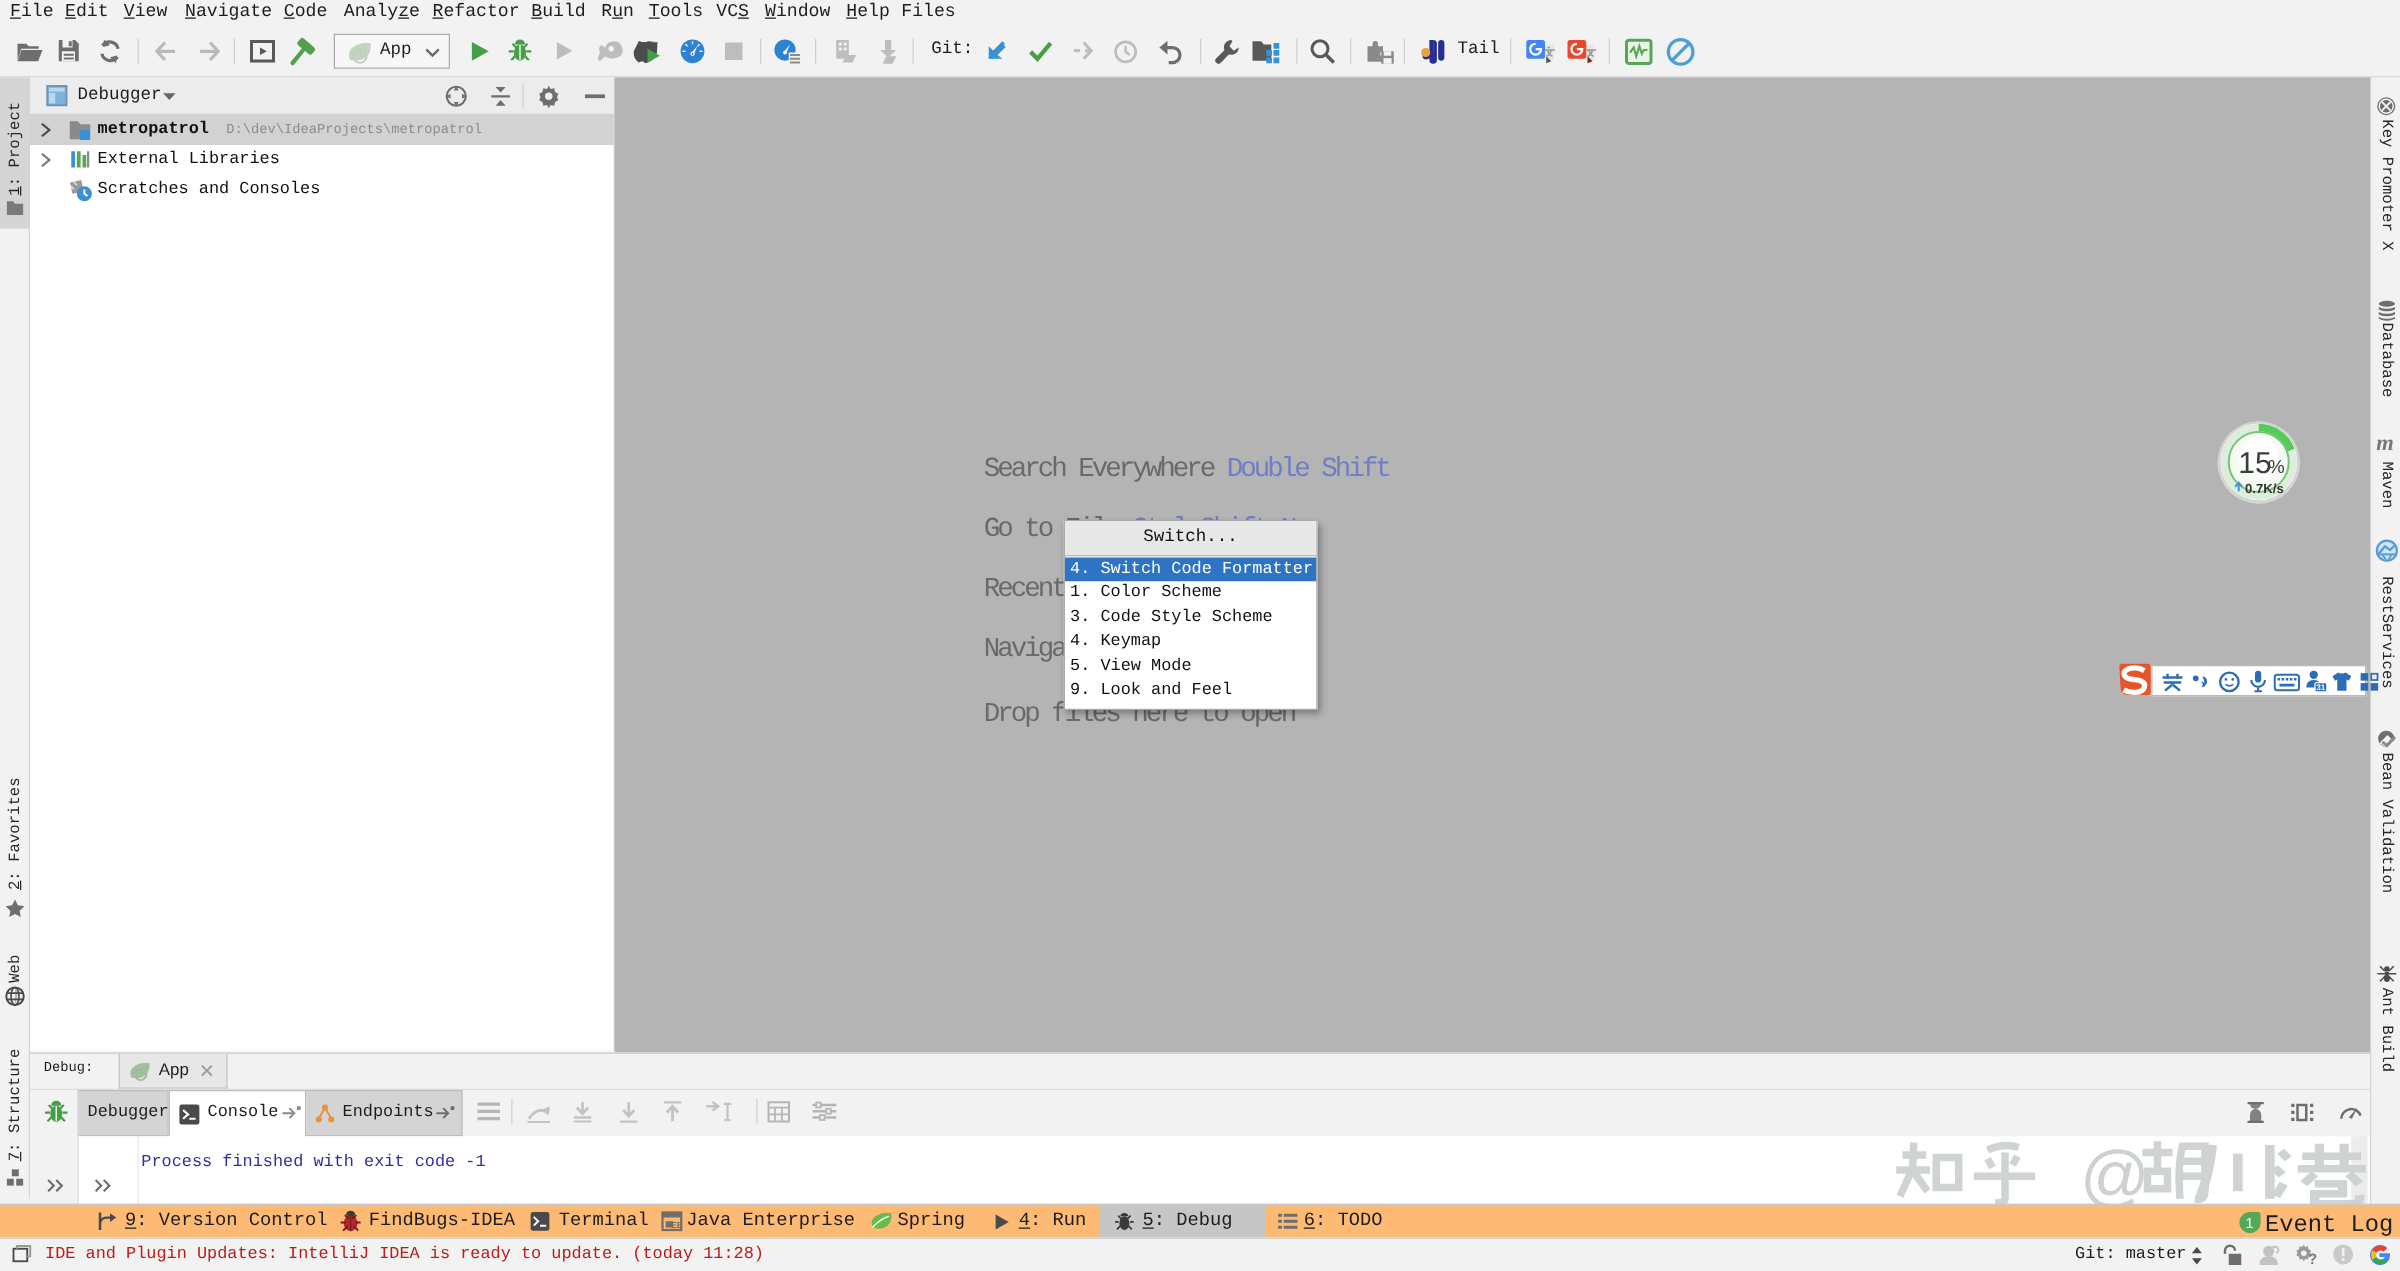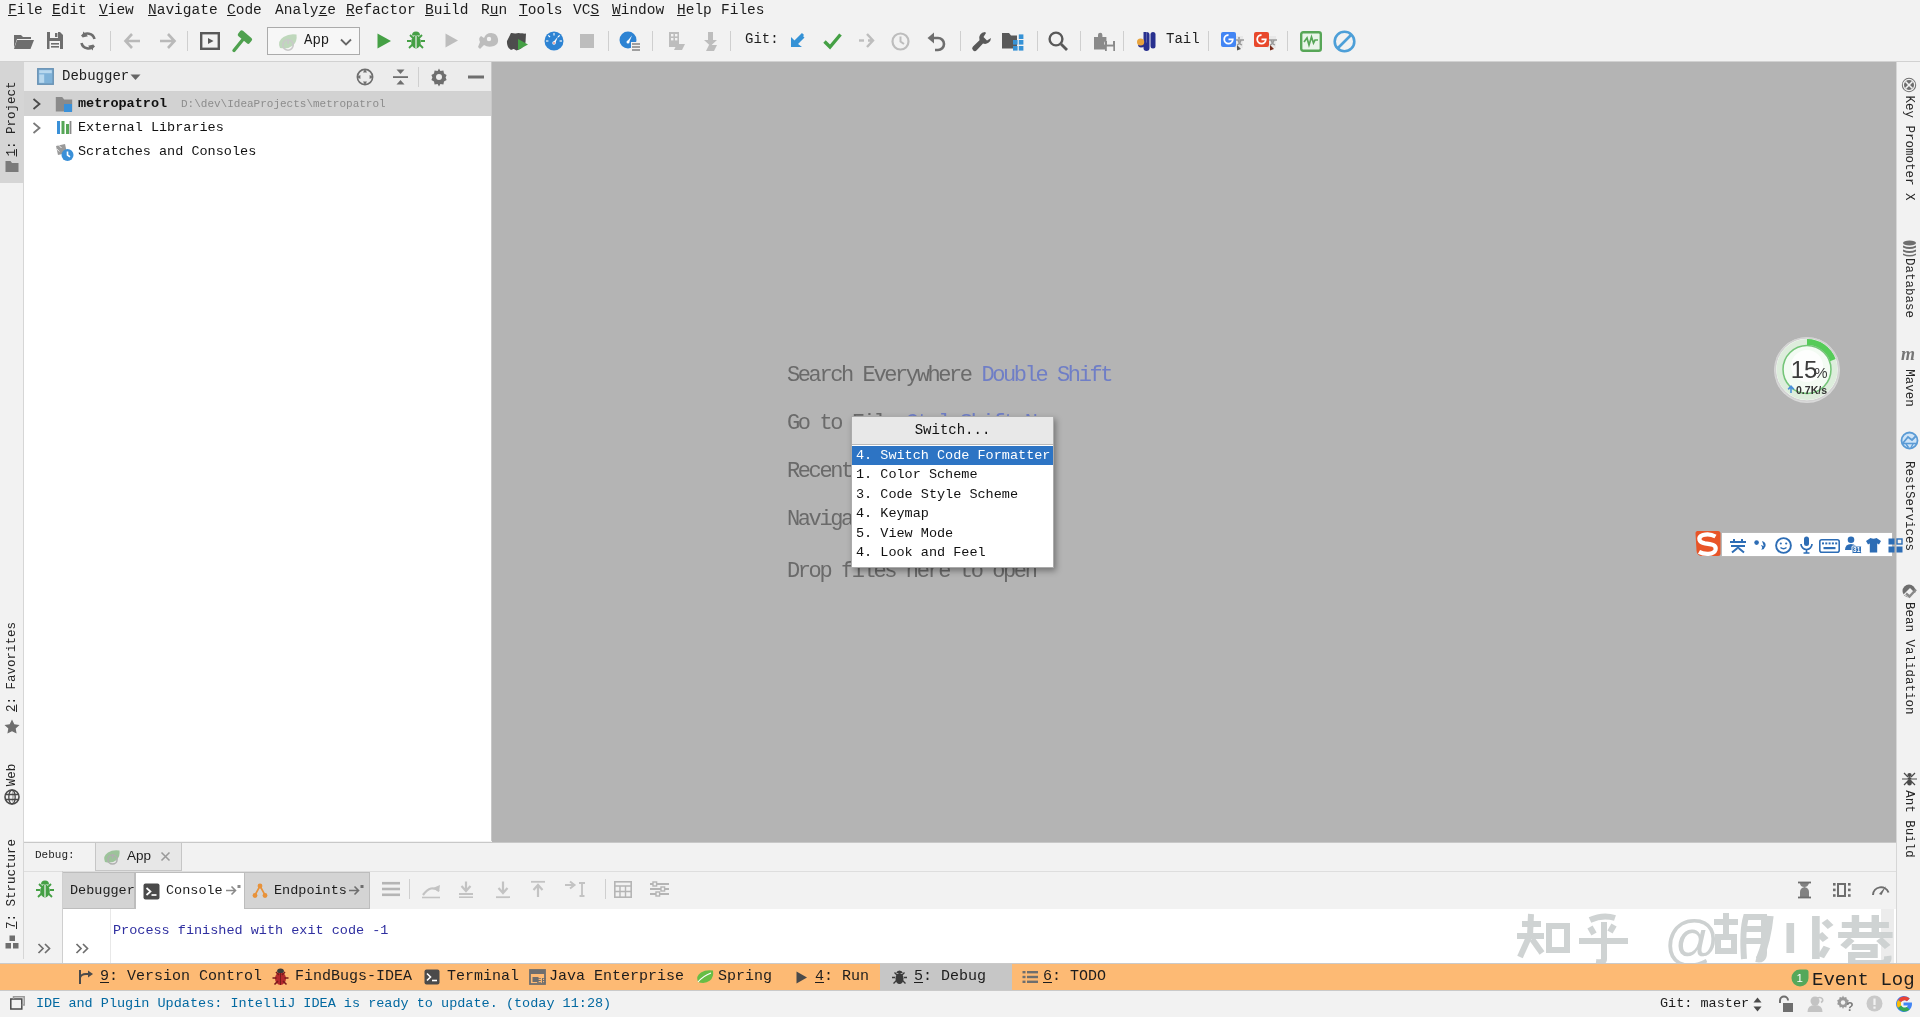--- a/index.html
+++ b/index.html
@@ -387,21 +387,21 @@
       <text x="38.5" y="61" font-size="10.5" fill="#333" text-anchor="middle" font-family="Liberation Sans, sans-serif" font-weight="bold">0.7K/s</text>
     </svg>
 
     <div class="abs" style="left:359px;top:354px;width:203px;height:152px;background:#FFF;border:1px solid #ABABAB;box-shadow:2px 3px 6px rgba(0,0,0,0.35);">
       <div class="abs" style="left:0;top:0;width:201px;height:28px;background:#E8E8E8;border-bottom:1px solid #B9B9B9;text-align:center;font-size:14px;line-height:27px;color:#111;">Switch...</div>
       <div class="pi" style="top:29px;background:#2D74C4;color:#FFF;">4. Switch Code Formatter</div>
       <div class="pi" style="top:48.4px;">1. Color Scheme</div>
       <div class="pi" style="top:67.8px;">3. Code Style Scheme</div>
       <div class="pi" style="top:87.2px;">4. Keymap</div>
       <div class="pi" style="top:106.6px;">5. View Mode</div>
-      <div class="pi" style="top:126px;">4. Look and Feel</div>
+      <div class="pi" style="top:126px;">9. Look and Feel</div>
     </div>
 
   </div>
 
   <div class="abs" id="rstripe" style="left:1896px;top:62px;width:24px;height:901px;background:#F2F2F2;border-left:1px solid #D6D6D6;">
 
     <svg style="left:4px;top:15px" width="16" height="16" viewBox="0 0 16 16">
       <circle cx="8" cy="8" r="7.2" fill="#6E6E6E"></circle>
       <circle cx="8" cy="8" r="5.6" fill="none" stroke="#F2F2F2" stroke-width="1.2"></circle>
       <path d="M4.5 4.5 L11.5 11.5 M11.5 4.5 L4.5 11.5" stroke="#F2F2F2" stroke-width="1.6"></path>
@@ -777,21 +777,21 @@
       <text x="9.7" y="14" font-size="11.5" fill="#FFF" text-anchor="middle" font-family="'Liberation Sans',sans-serif">1</text>
     </svg>
     <div class="abs" style="left:1812px;top:5px;font-size:19px;color:#1d1d1d;text-align:right;">Event Log</div>
   </div>
 
   <div class="abs" id="statusbar" style="left:0;top:990px;width:1920px;height:27px;background:#F2F2F2;border-top:1px solid #CACACA;">
     <svg style="left:10px;top:5px" width="15" height="14" viewBox="0 0 15 14">
       <rect x="0.8" y="3" width="11" height="10" fill="none" stroke="#4A4A4A" stroke-width="1.5"></rect>
       <path d="M3.5 3 V0.8 H14.2 V9 h-2.5" fill="none" stroke="#9A9A9A" stroke-width="1.5"></path>
     </svg>
-    <div class="abs" style="left:36px;top:5px;font-size:13.5px;color:#0369a1;">IDE and Plugin Updates: IntelliJ IDEA is ready to update. (today 11:28)</div>
+    <div class="abs" style="left:36px;top:5px;font-size:13.5px;color:#b91c1c;">IDE and Plugin Updates: IntelliJ IDEA is ready to update. (today 11:28)</div>
     <div class="abs" style="left:1660px;top:5px;font-size:13.5px;color:#1d1d1d;">Git: master</div>
     <svg style="left:1752px;top:6px" width="11" height="15" viewBox="0 0 11 15">
       <path d="M5.5 0.5 L9.5 5.5 h-8 z" fill="#4A4A4A"></path>
       <path d="M5.5 14.5 L9.5 9.5 h-8 z" fill="#4A4A4A"></path>
     </svg>
     <svg style="left:1777px;top:4px" width="17" height="18" viewBox="0 0 17 18">
       <rect x="6" y="8" width="10" height="9" fill="#6E6E6E"></rect>
       <path d="M3 8 V5.5 a4 4 0 0 1 8 0" fill="none" stroke="#6E6E6E" stroke-width="2"></path>
     </svg>
     <svg style="left:1806px;top:4px" width="18" height="18" viewBox="0 0 18 18">

